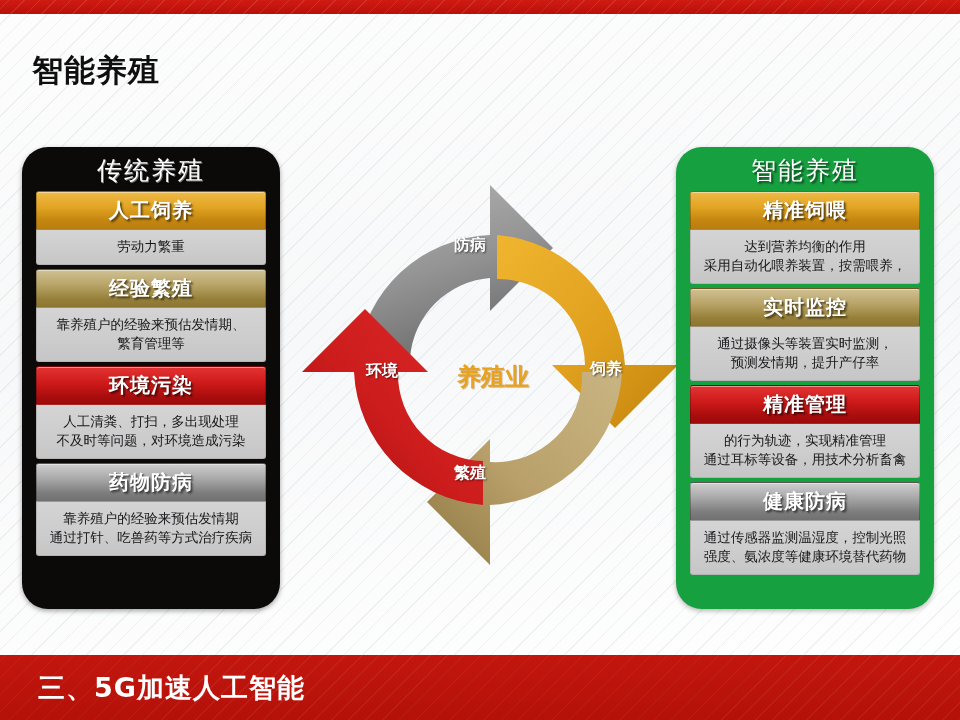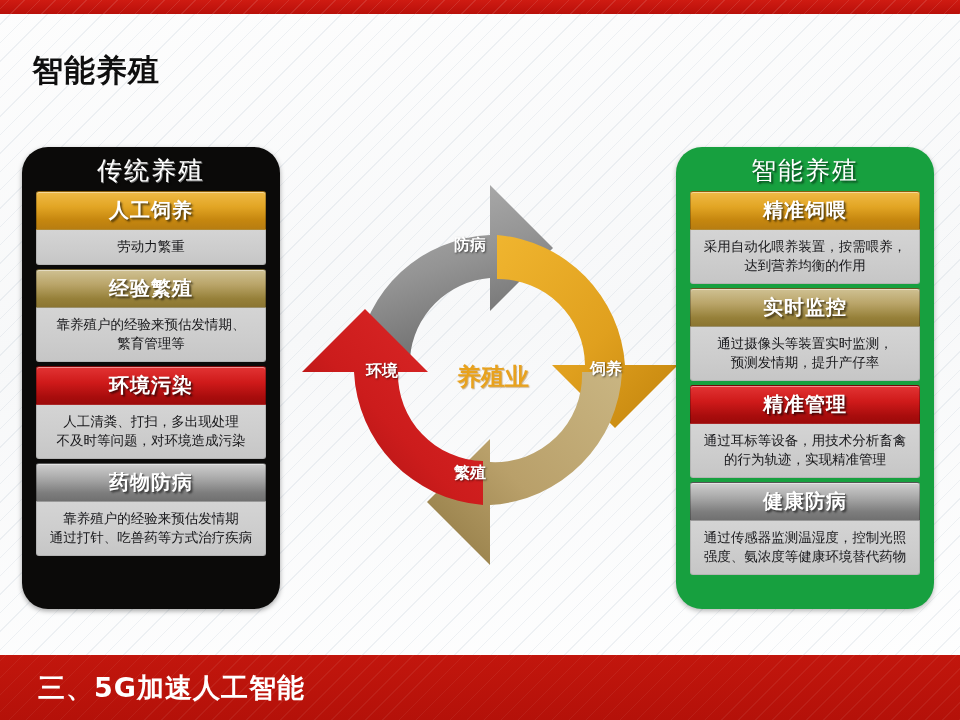--- a/index.html
+++ b/index.html
@@ -224,38 +224,38 @@
     <div class="cyc-center">养殖业</div>
   </div>
 
   <div class="panel right">
     <div class="panel-title">智能养殖</div>
     <div class="cards">
 
       <div class="card">
         <div class="card-head gold">精准饲喂</div>
         <div class="card-body">
+          <span class="ln">达到营养均衡的作用</span>
           <span class="ln">采用自动化喂养装置，按需喂养，</span>
-          <span class="ln">达到营养均衡的作用</span>
         </div>
       </div>
 
       <div class="card">
         <div class="card-head khaki">实时监控</div>
         <div class="card-body">
           <span class="ln">通过摄像头等装置实时监测，</span>
           <span class="ln">预测发情期，提升产仔率</span>
         </div>
       </div>
 
       <div class="card">
         <div class="card-head red">精准管理</div>
         <div class="card-body">
+          <span class="ln">的行为轨迹，实现精准管理</span>
           <span class="ln">通过耳标等设备，用技术分析畜禽</span>
-          <span class="ln">的行为轨迹，实现精准管理</span>
         </div>
       </div>
 
       <div class="card">
         <div class="card-head gray">健康防病</div>
         <div class="card-body">
           <span class="ln">通过传感器监测温湿度，控制光照</span>
           <span class="ln">强度、氨浓度等健康环境替代药物</span>
         </div>
       </div>

